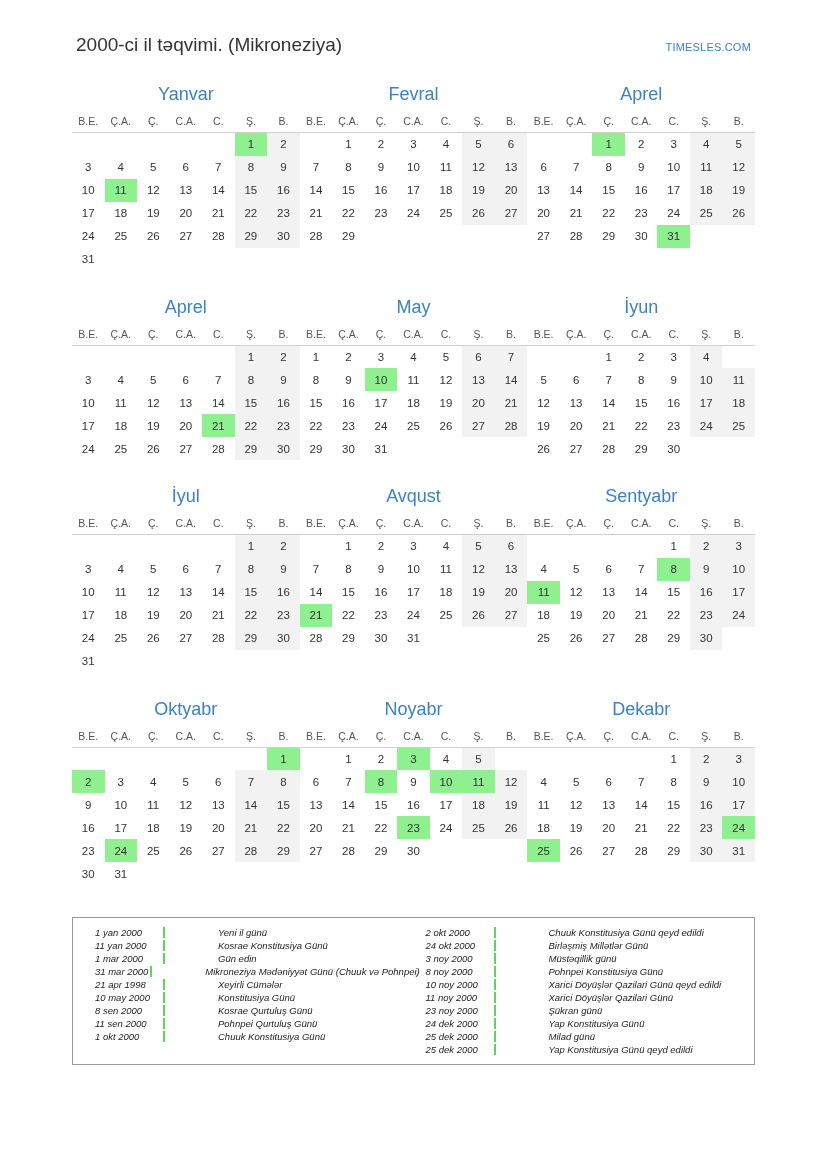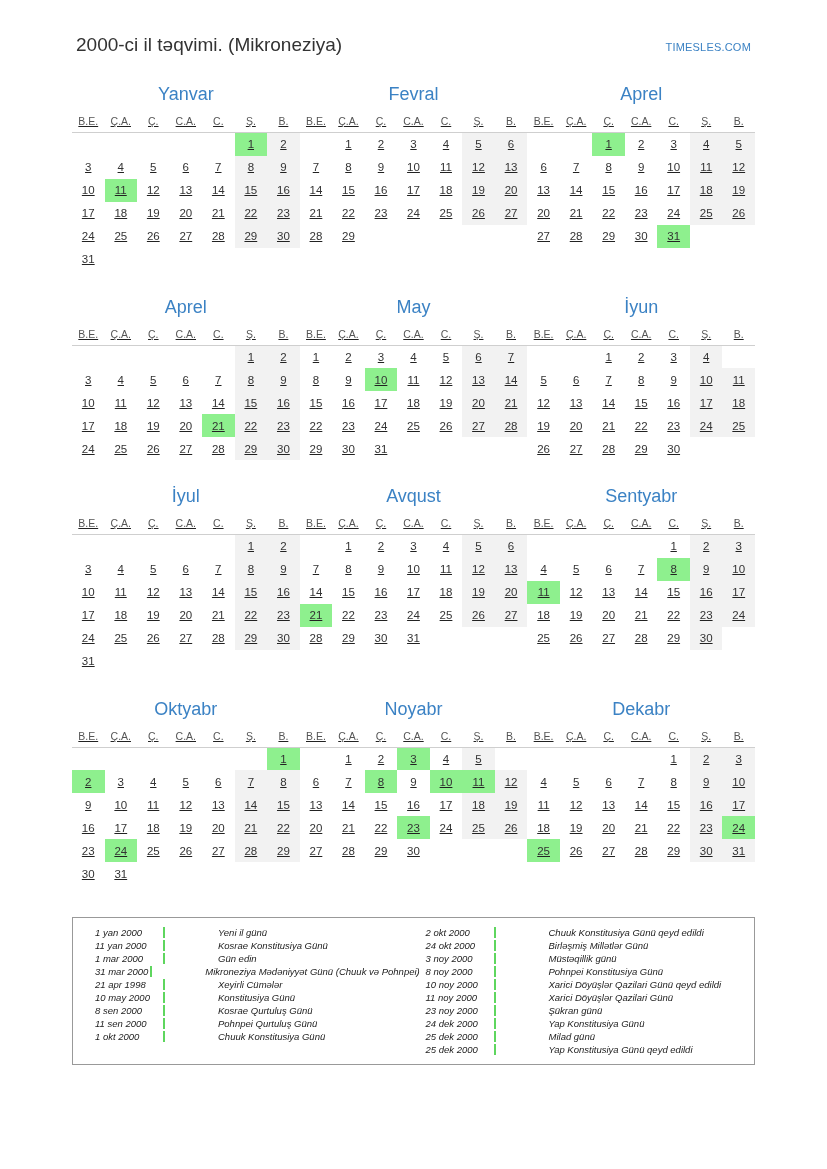--- a/index.html
+++ b/index.html
@@ -21,21 +21,21 @@
   .brand { font-size: 11px; color: #3b82c4; letter-spacing: .2px; }
 
   
   .quarters { padding: 12px 56px 0 56px; }
   .qrow { display: flex; justify-content: space-between; margin-bottom: 10px; }
   .month { width: 228px; }
   .month-name {
     text-align: center; color: #3b82c4; font-size: 18px;
     margin: 16px 0 8px 0;
   }
-  table.cal { width: 100%; border-collapse: collapse; table-layout: fixed; text-decoration: underline; }
+  table.cal { width: 100%; border-collapse: collapse; table-layout: fixed; }
   table.cal th {
     font-size: 10.5px; font-weight: normal; color: #555;
     padding: 2px 0 5px 0; text-align: center;
   }
   table.cal thead tr { border-bottom: 1px solid #cfcfcf; }
   table.cal td {
     font-size: 11.5px; text-align: center; color: #333;
     height: 23px; padding: 0; vertical-align: middle;
   }
   td.we { background: #f2f2f2; }

